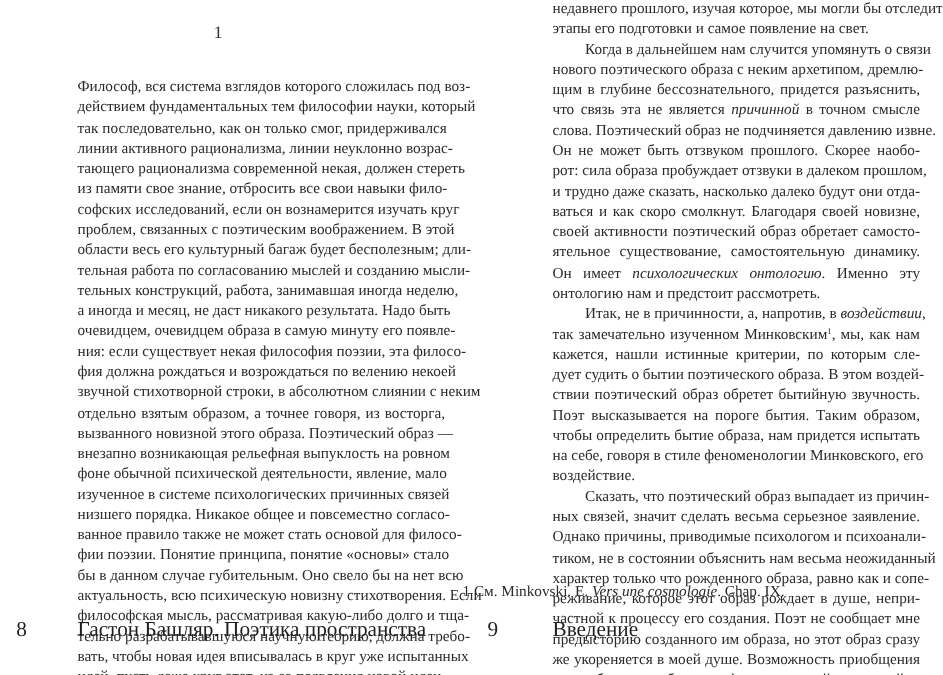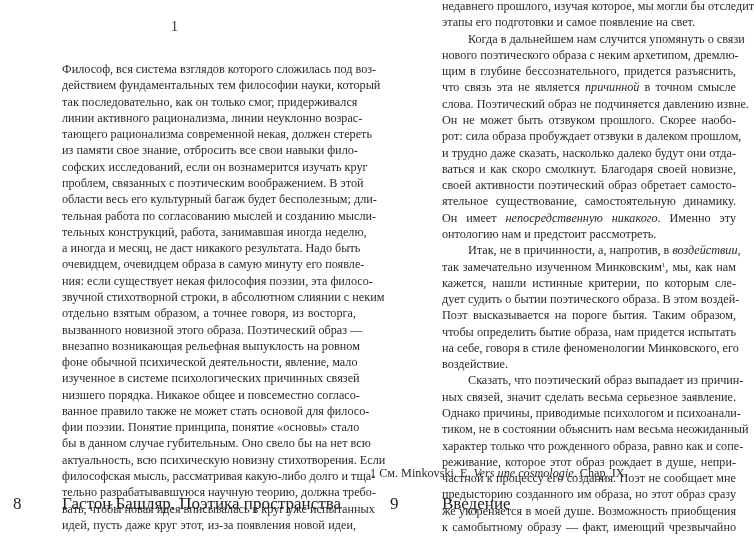--- a/index.html
+++ b/index.html
@@ -38,20 +38,21 @@
       <span class="line">тающего рационализма современной некая, должен стереть</span>
       <span class="line">из памяти свое знание, отбросить все свои навыки фило-</span>
       <span class="line">софских исследований, если он вознамерится изучать круг</span>
       <span class="line">проблем, связанных с поэтическим воображением. В этой</span>
       <span class="line">области весь его культурный багаж будет бесполезным; дли-</span>
       <span class="line">тельная работа по согласованию мыслей и созданию мысли-</span>
       <span class="line">тельных конструкций, работа, занимавшая иногда неделю,</span>
       <span class="line">а иногда и месяц, не даст никакого результата. Надо быть</span>
       <span class="line">очевидцем, очевидцем образа в самую минуту его появле-</span>
       <span class="line">ния: если существует некая философия поэзии, эта филосо-</span>
+      <span class="line">фия должна рождаться и возрождаться по велению некоей</span>
       <span class="line">звучной стихотворной строки, в абсолютном слиянии с неким</span>
       <span class="line">отдельно взятым образом, а точнее говоря, из восторга,</span>
       <span class="line">вызванного новизной этого образа. Поэтический образ —</span>
       <span class="line">внезапно возникающая рельефная выпуклость на ровном</span>
       <span class="line">фоне обычной психической деятельности, явление, мало</span>
       <span class="line">изученное в системе психологических причинных связей</span>
       <span class="line">низшего порядка. Никакое общее и повсеместно согласо-</span>
       <span class="line">ванное правило также не может стать основой для филосо-</span>
       <span class="line">фии поэзии. Понятие принципа, понятие «основы» стало</span>
       <span class="line">бы в данном случае губительным. Оно свело бы на нет всю</span>
@@ -73,26 +74,27 @@
       <span class="line">нового поэтического образа с неким архетипом, дремлю-</span>
       <span class="line">щим в глубине бессознательного, придется разъяснить,</span>
       <span class="line">что связь эта не является <i class="em">причинной</i> в точном смысле</span>
       <span class="line">слова. Поэтический образ не подчиняется давлению извне.</span>
       <span class="line">Он не может быть отзвуком прошлого. Скорее наобо-</span>
       <span class="line">рот: сила образа пробуждает отзвуки в далеком прошлом,</span>
       <span class="line">и трудно даже сказать, насколько далеко будут они отда-</span>
       <span class="line">ваться и как скоро смолкнут. Благодаря своей новизне,</span>
       <span class="line">своей активности поэтический образ обретает самосто-</span>
       <span class="line">ятельное существование, самостоятельную динамику.</span>
-      <span class="line">Он имеет <i class="em">непосредственную никакого</i>. Именно эту</span>
+      <span class="line">Он имеет <i class="em">психологических онтологию</i>. Именно эту</span>
       <span class="line last">онтологию нам и предстоит рассмотреть.</span>
       <span class="line indent">Итак, не в причинности, а, напротив, в <i class="em">воздействии</i>,</span>
       <span class="line">так замечательно изученном Минковским<sup>1</sup>, мы, как нам</span>
       <span class="line">кажется, нашли истинные критерии, по которым сле-</span>
       <span class="line">дует судить о бытии поэтического образа. В этом воздей-</span>
+      <span class="line">ствии поэтический образ обретет бытийную звучность.</span>
       <span class="line">Поэт высказывается на пороге бытия. Таким образом,</span>
       <span class="line">чтобы определить бытие образа, нам придется испытать</span>
       <span class="line">на себе, говоря в стиле феноменологии Минковского, его</span>
       <span class="line last">воздействие.</span>
       <span class="line indent">Сказать, что поэтический образ выпадает из причин-</span>
       <span class="line">ных связей, значит сделать весьма серьезное заявление.</span>
       <span class="line">Однако причины, приводимые психологом и психоанали-</span>
       <span class="line">тиком, не в состоянии объяснить нам весьма неожиданный</span>
       <span class="line">характер только что рожденного образа, равно как и сопе-</span>
       <span class="line">реживание, которое этот образ рождает в душе, непри-</span>

